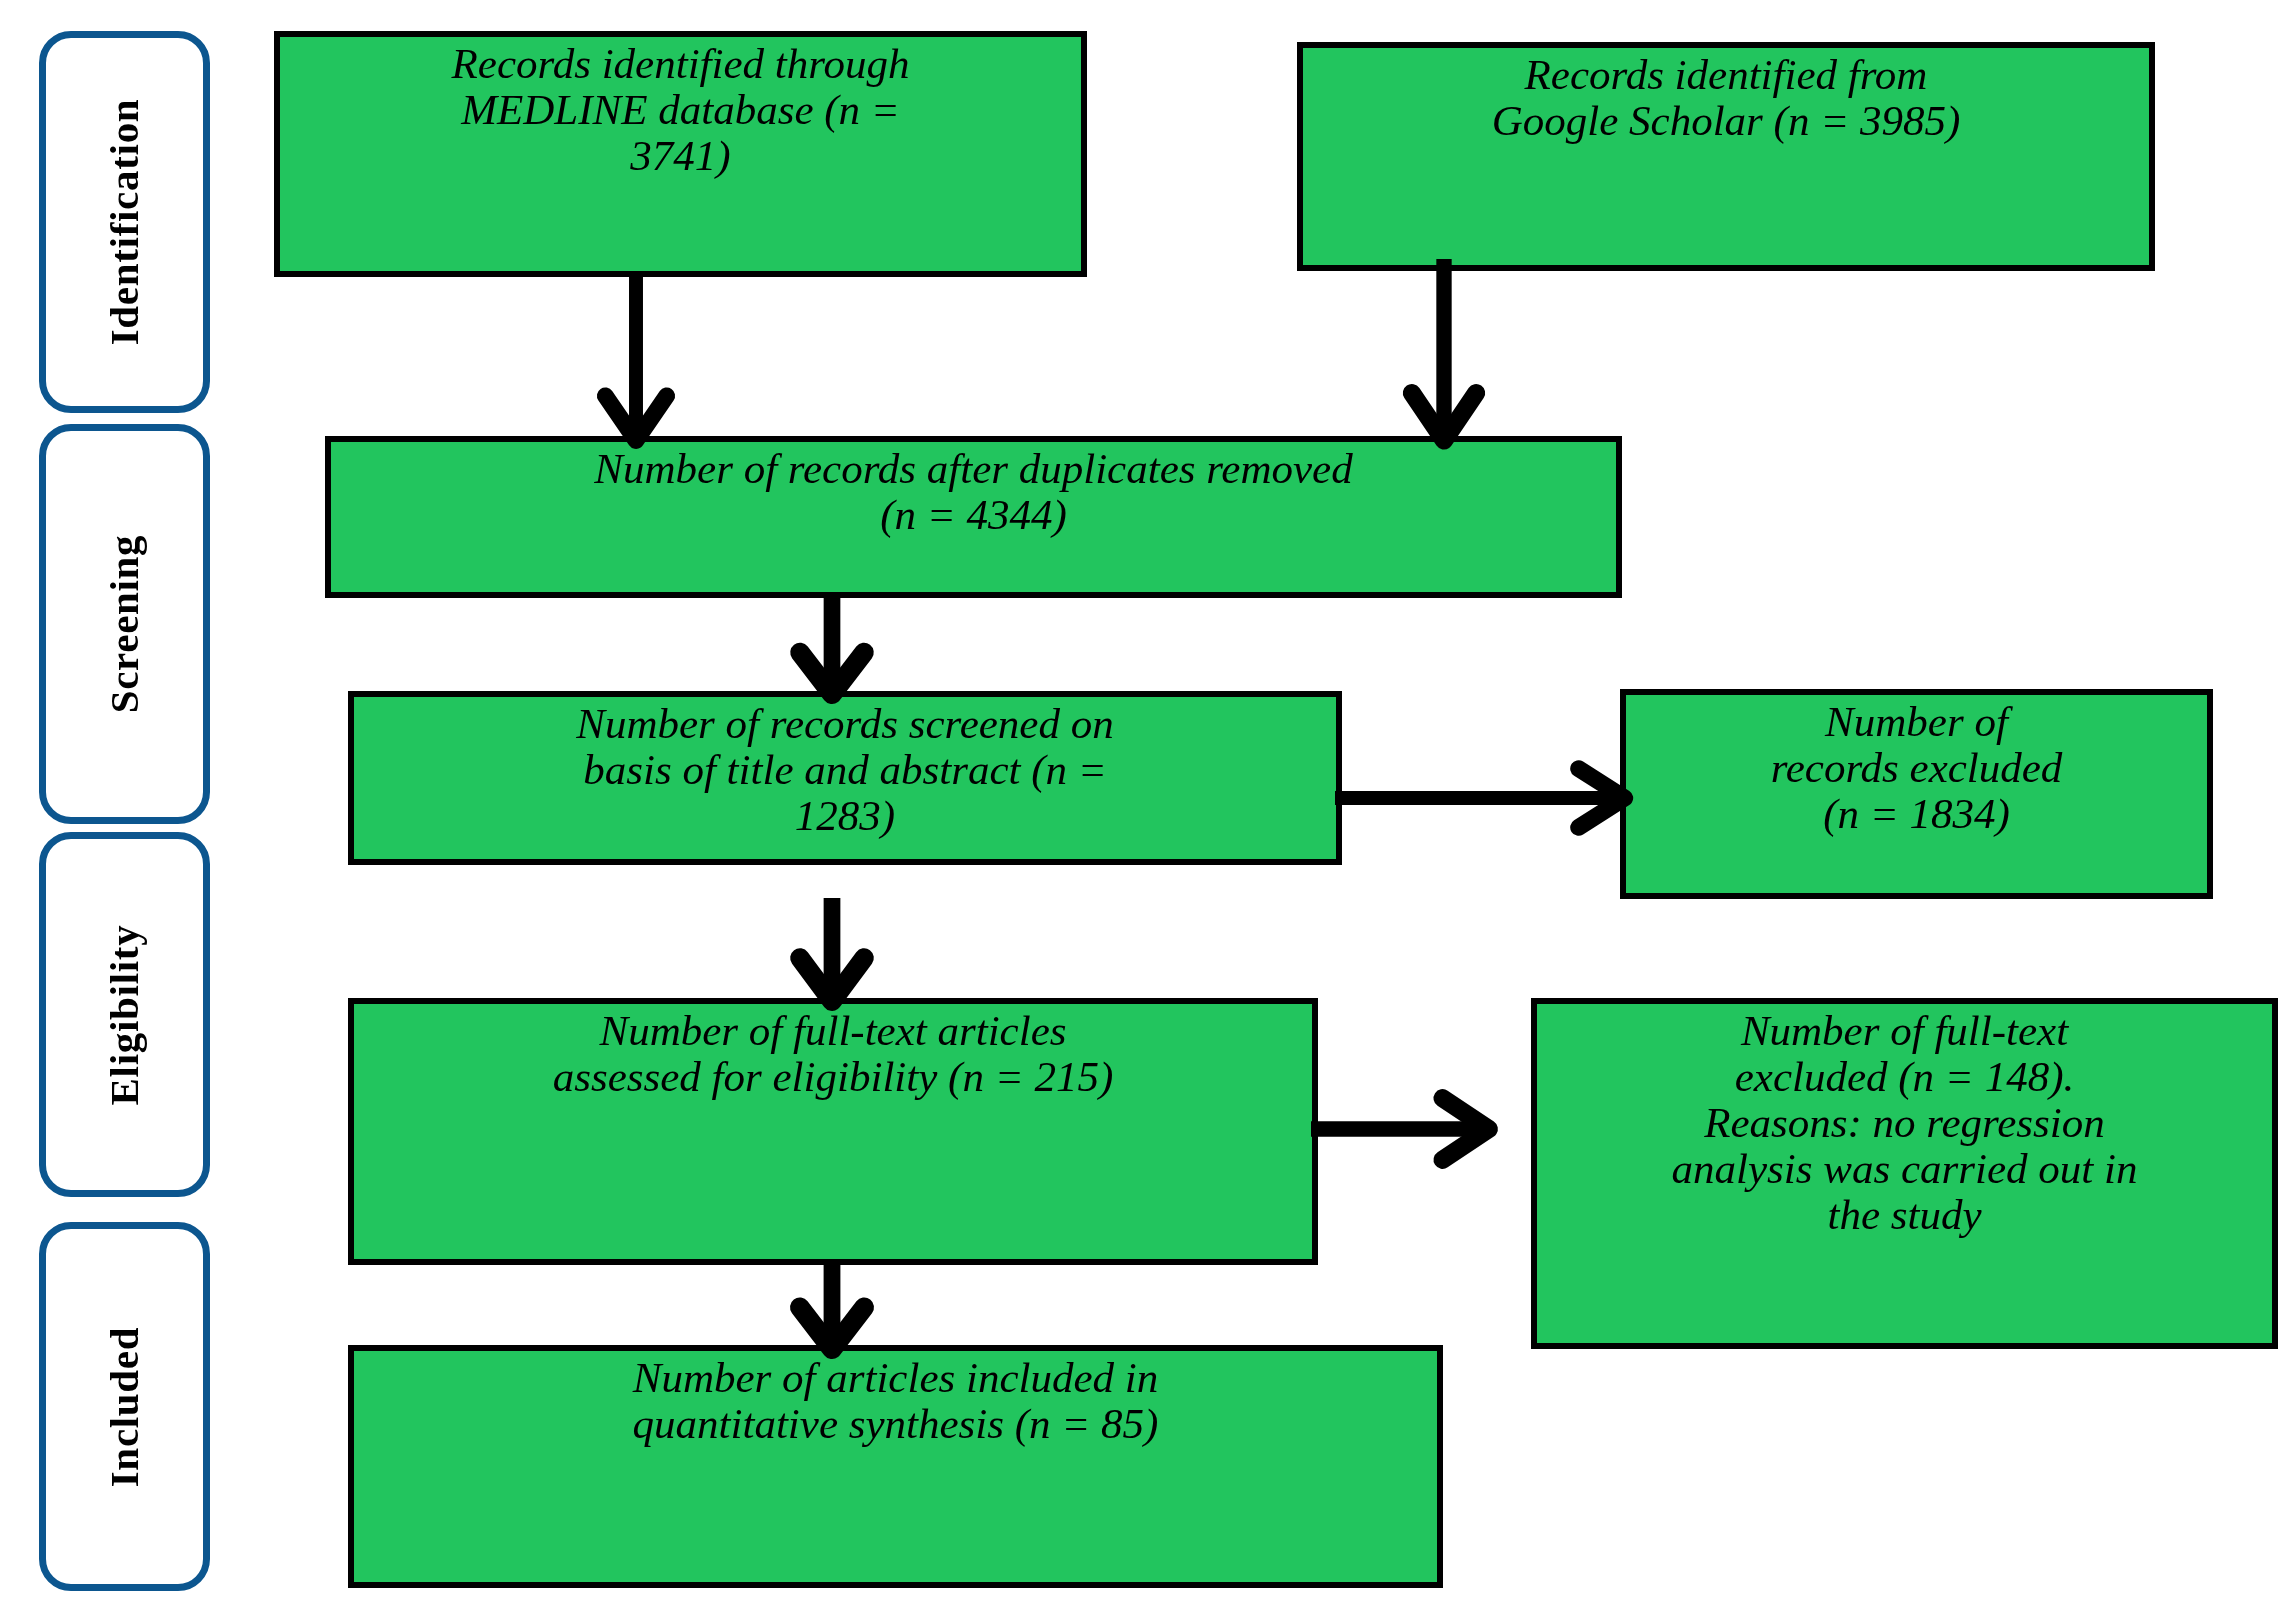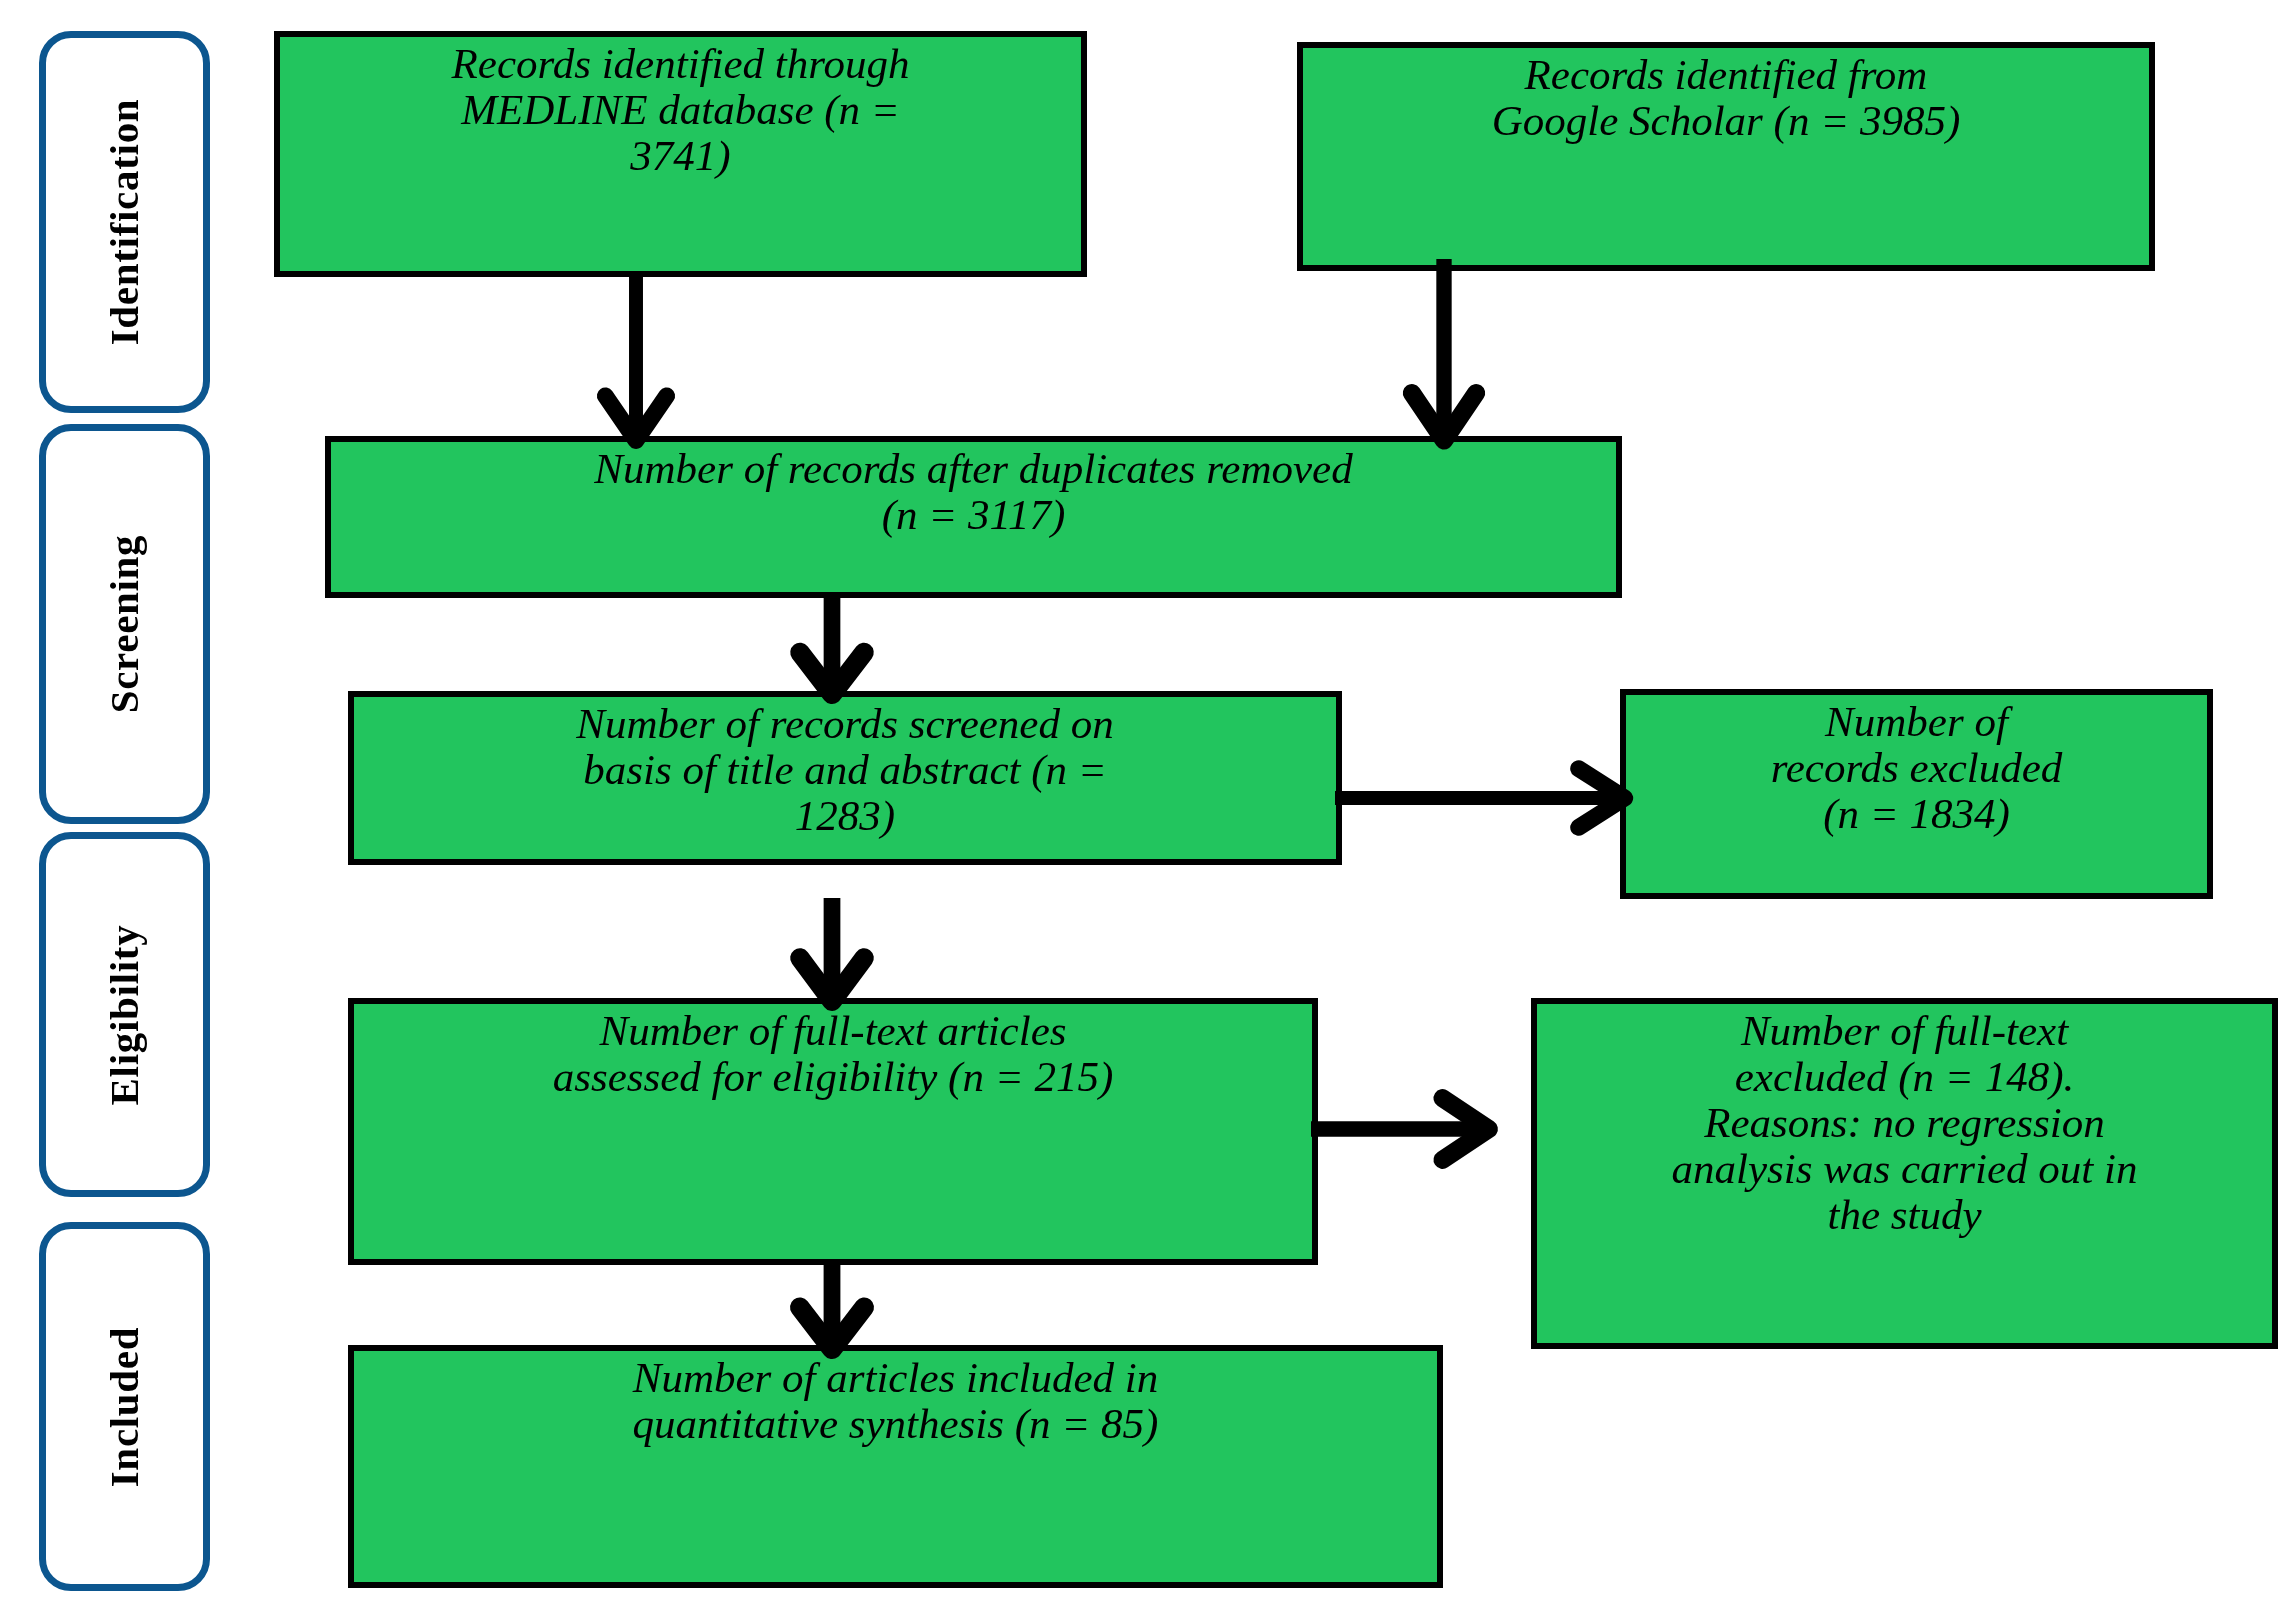--- a/index.html
+++ b/index.html
@@ -75,21 +75,21 @@
 3741)</span>
   </div>
 
   <div class="fbox" style="left:1297px;top:42px;width:858px;height:229px;">
     <span class="txt">Records identified from
 Google Scholar (n = 3985)</span>
   </div>
 
   <div class="fbox" style="left:325px;top:436px;width:1297px;height:162px;">
     <span class="txt">Number of records after duplicates removed
-(n = 3117)</span>
+(n = 4344)</span>
   </div>
 
   <div class="fbox" style="left:348px;top:691px;width:994px;height:174px;">
     <span class="txt">Number of records screened on
 basis of title and abstract (n =
 1283)</span>
   </div>
 
   <div class="fbox" style="left:1620px;top:689px;width:593px;height:210px;">
     <span class="txt">Number of

